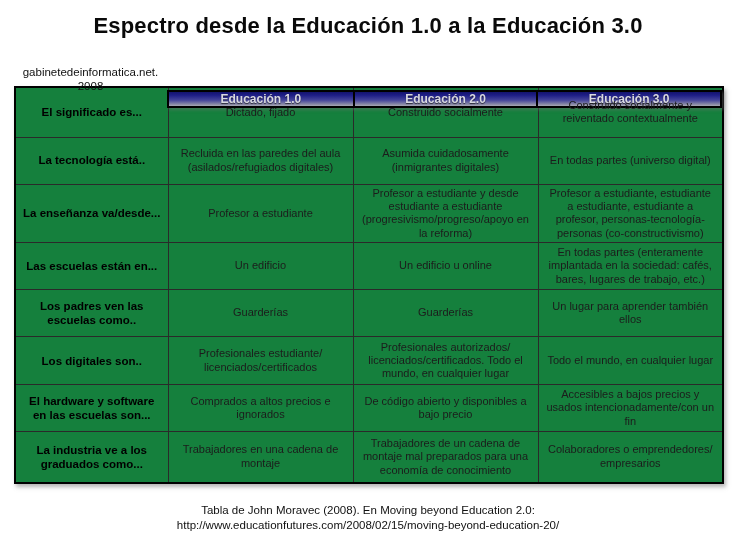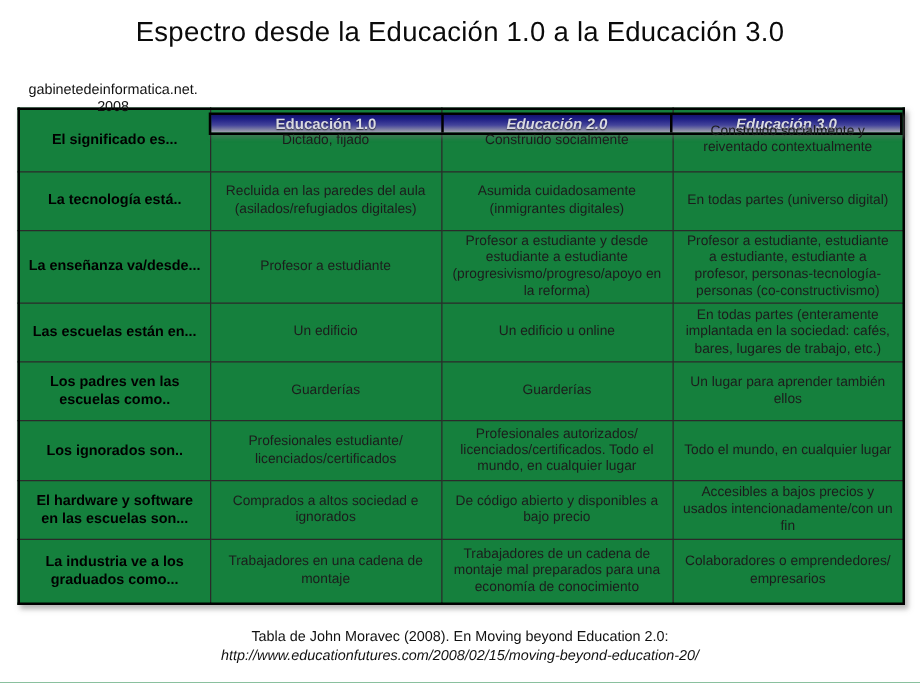--- a/index.html
+++ b/index.html
@@ -10,21 +10,21 @@
     color: #1a1a1a;
     overflow: hidden;
   }
   .slide { position: relative; width: 736px; height: 546px; }
 
   .title {
     margin: 0;
     padding-top: 13px;
     text-align: center;
     font-size: 22px;
-    font-weight: normal;
+    font-weight: bold;
     letter-spacing: 0.2px;
     color: #0a0a0a;
   }
 
   
   .header-row {
     margin: 11px 0 0 14px;
     width: 708px;
     display: grid;
     grid-template-columns: 153px 555px;
@@ -44,21 +44,21 @@
     box-shadow: 2px 2px 3px rgba(110,110,110,0.45);
     box-sizing: border-box;
     margin-top: 40px;
   }
   .hcell {
     display: flex; align-items: center; justify-content: center;
     font-size: 12px; font-weight: bold;
     color: #d9d9e2;
     text-shadow: 0 1px 1px rgba(0,0,0,0.65);
   }
-  .hcell + .hcell { border-left: 2px solid #000; font-style: italic; }
+  .hcell + .hcell { border-left: 2px solid #000; }
 
   
   table.matrix {
     border-collapse: collapse;
     table-layout: fixed;
     width: 708px;
     margin: 2px 0 0 14px;
     background: #15803d;
     box-shadow: 2px 3px 4px rgba(110,110,110,0.5);
   }
@@ -79,21 +79,21 @@
   tr.r4 { height: 47px; } tr.r5 { height: 48px; }
   tr.r6 { height: 47px; } tr.r7 { height: 51px; }
 
   .footer {
     margin-top: 19px;
     text-align: center;
     font-size: 11.5px;
     line-height: 1.3;
     color: #111;
   }
-  .footer .url { font-style: italic; }
+  .footer .url { }
 </style>
 </head>
 <body>
 
 <div class="slide">
 
   <h1 class="title">Espectro desde la Educación 1.0 a la Educación 3.0</h1>
 
   <div class="header-row">
     <div class="credit">
@@ -139,28 +139,28 @@
         <td>Un edificio u online</td>
         <td>En todas partes (enteramente implantada en la sociedad: cafés, bares, lugares de trabajo, etc.)</td>
       </tr>
       <tr class="r4">
         <td class="rowlabel">Los padres ven las escuelas como..</td>
         <td>Guarderías</td>
         <td>Guarderías</td>
         <td>Un lugar para aprender también ellos</td>
       </tr>
       <tr class="r5">
-        <td class="rowlabel">Los ignorados son..</td>
+        <td class="rowlabel">Los digitales son..</td>
         <td>Profesionales estudiante/ licenciados/certificados</td>
         <td>Profesionales autorizados/ licenciados/certificados.  Todo el mundo, en cualquier lugar</td>
         <td>Todo el mundo, en cualquier lugar</td>
       </tr>
       <tr class="r6">
         <td class="rowlabel">El hardware y software en las escuelas son...</td>
-        <td>Comprados a altos sociedad e ignorados</td>
+        <td>Comprados a altos precios e ignorados</td>
         <td>De código abierto y disponibles a bajo precio</td>
         <td>Accesibles a bajos precios y usados intencionadamente/con un fin</td>
       </tr>
       <tr class="r7">
         <td class="rowlabel">La industria ve a los graduados como...</td>
         <td>Trabajadores en una cadena de montaje</td>
         <td>Trabajadores de un cadena de montaje mal preparados para una economía de conocimiento</td>
         <td>Colaboradores o emprendedores/ empresarios</td>
       </tr>
     </tbody>

